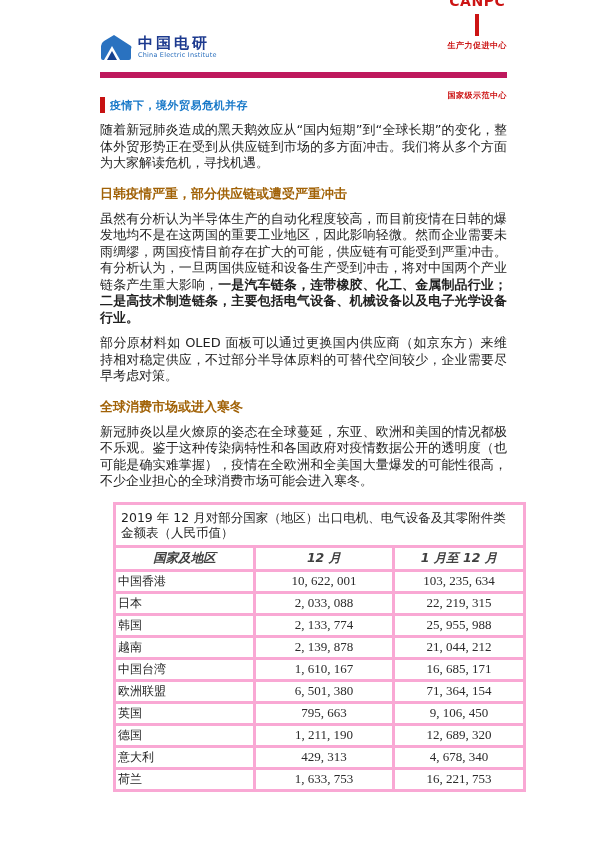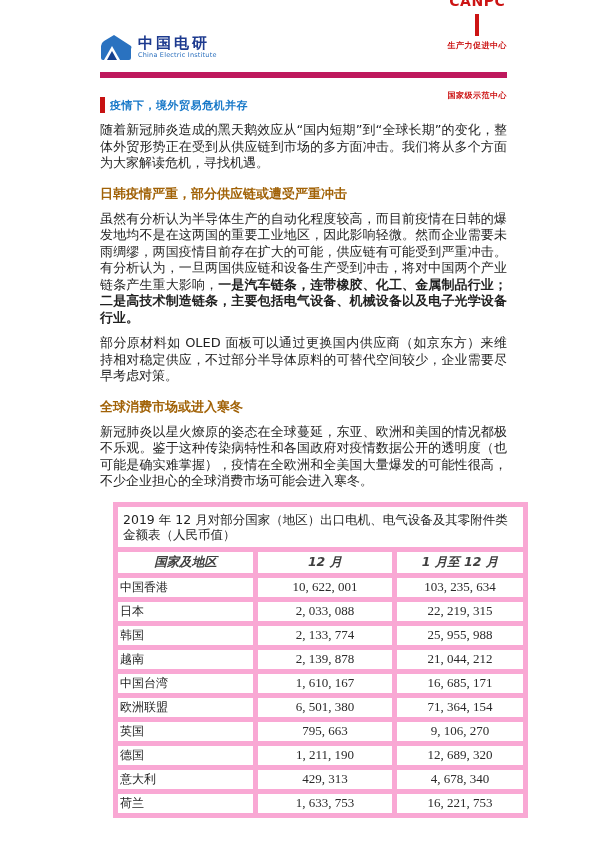--- a/index.html
+++ b/index.html
@@ -45,21 +45,21 @@
   .subhead {
     font-size:13px; font-weight:bold; color:#a16207;
     margin-top:14px; line-height:16px;
   }
 
   
   .data-table {
     width:410px; margin-left:13px; margin-top:12px;
     border-collapse:collapse; table-layout:fixed;
   }
-  .data-table td, .data-table th { border:5px solid #f9a8d4; }
+  .data-table td, .data-table th { border:3px solid #f9a8d4; }
   .table-title-cell {
     font-size:12.5px; font-weight:normal; text-align:left;
     padding:5px 5px; line-height:15px; color:#1f1f1f;
   }
   .data-table th {
     font-size:12.5px; font-weight:bold; text-align:center;
     padding:2px 2px; height:18px; color:#404040;font-style:italic;
   }
   .data-table td.country {
     font-size:12px; text-align:left; padding:1px 2px; height:17px;
@@ -154,21 +154,21 @@
           <td class="num">16, 685, 171</td>
         </tr>
         <tr>
           <td class="country">欧洲联盟</td>
           <td class="num">6, 501, 380</td>
           <td class="num">71, 364, 154</td>
         </tr>
         <tr>
           <td class="country">英国</td>
           <td class="num">795, 663</td>
-          <td class="num">9, 106, 270</td>
+          <td class="num">9, 106, 450</td>
         </tr>
         <tr>
           <td class="country">德国</td>
           <td class="num">1, 211, 190</td>
           <td class="num">12, 689, 320</td>
         </tr>
         <tr>
           <td class="country">意大利</td>
           <td class="num">429, 313</td>
           <td class="num">4, 678, 340</td>

